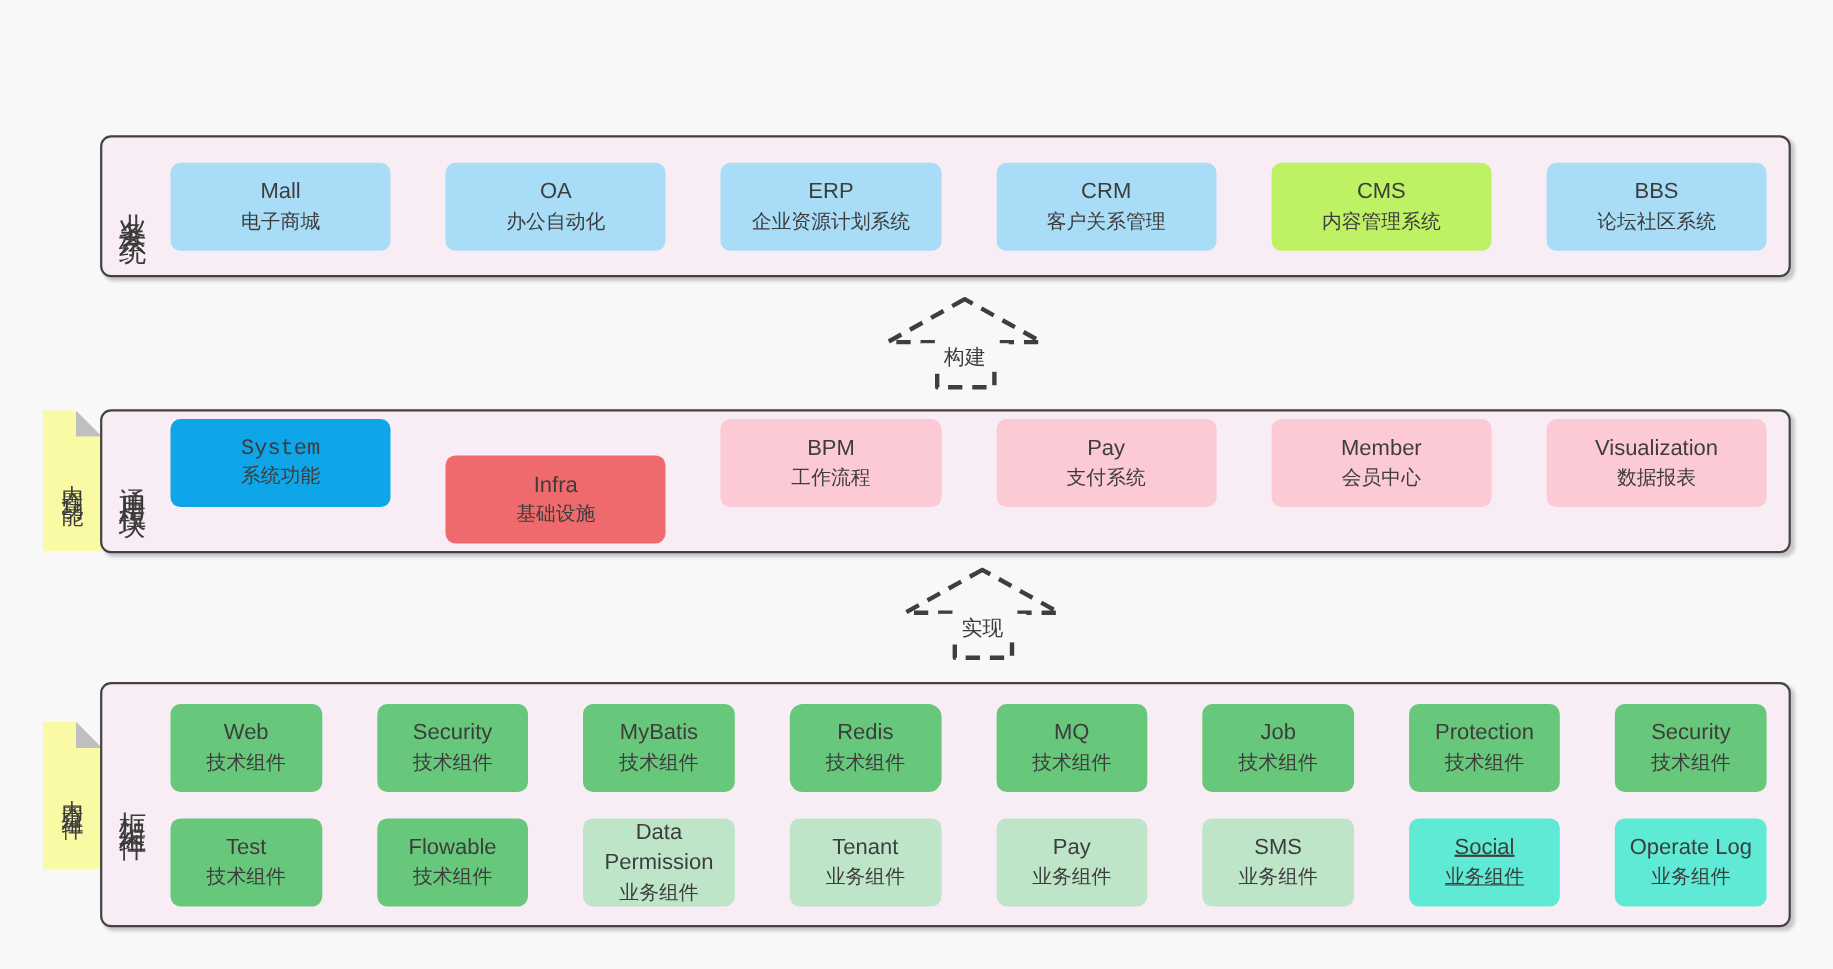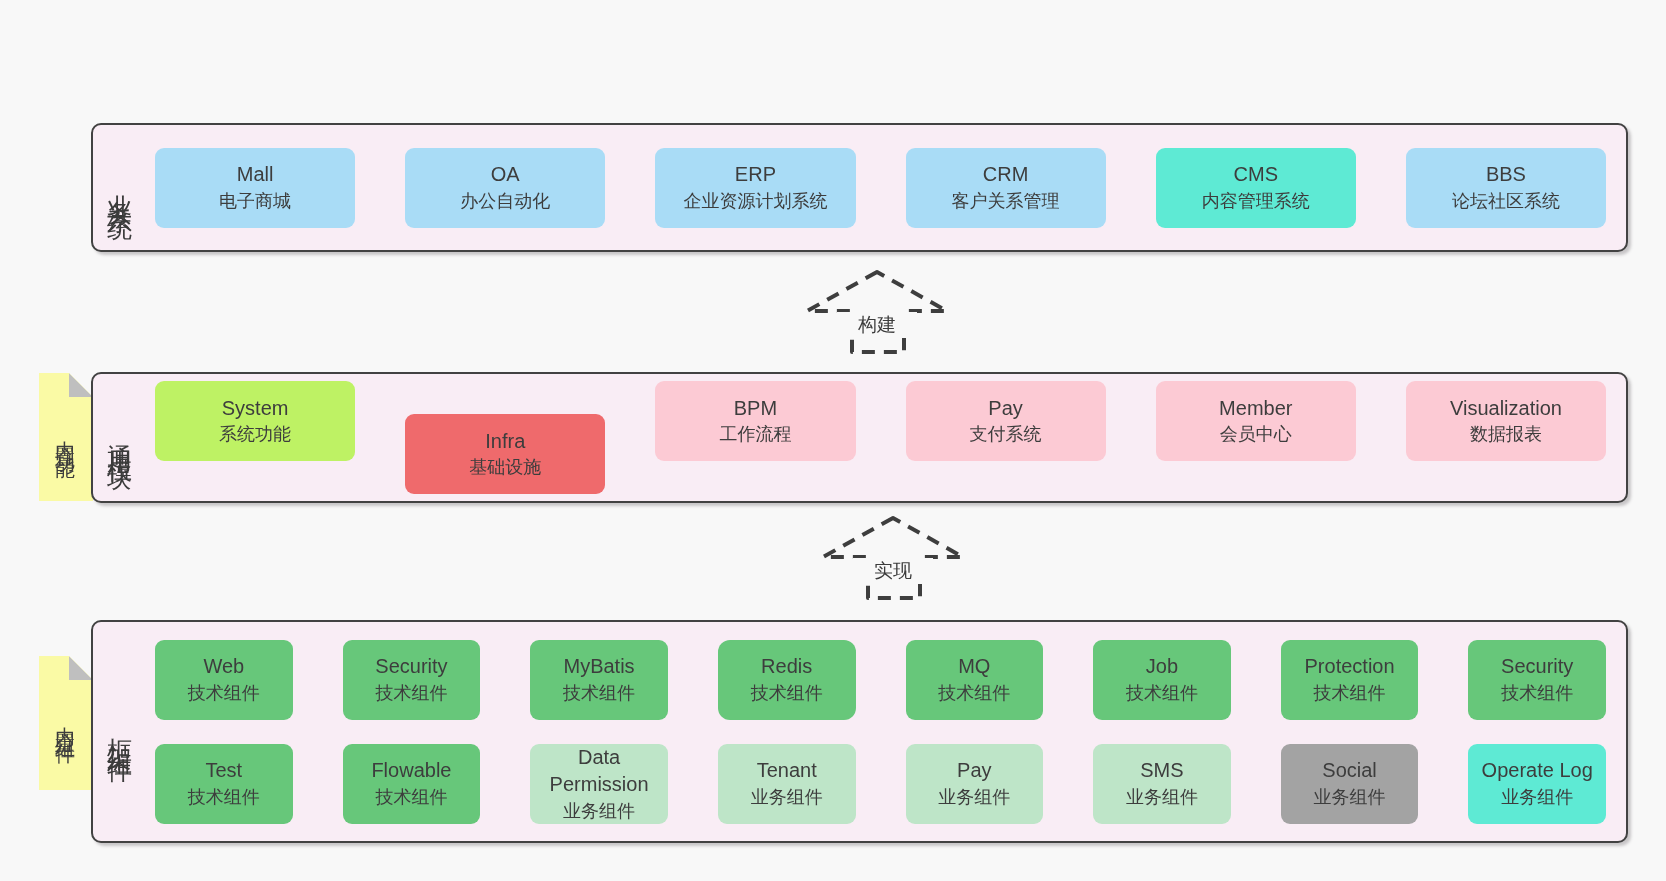--- a/index.html
+++ b/index.html
@@ -107,21 +107,21 @@
           <span class="bdesc">办公自动化</span>
         </div>
         <div class="box" style="background: rgb(169, 220, 246);">
           <span class="bname">ERP</span>
           <span class="bdesc">企业资源计划系统</span>
         </div>
         <div class="box" style="background: rgb(169, 220, 246);">
           <span class="bname">CRM</span>
           <span class="bdesc">客户关系管理</span>
         </div>
-        <div class="box" style="background: #5eead4;">
+        <div class="box" style="background: #bef264;">
           <span class="bname">CMS</span>
           <span class="bdesc">内容管理系统</span>
         </div>
         <div class="box" style="background: rgb(169, 220, 246);">
           <span class="bname">BBS</span>
           <span class="bdesc">论坛社区系统</span>
         </div>
       </div>
     </div>
   </div>
@@ -130,21 +130,21 @@
     <svg width="150" height="88" viewBox="0 0 150 88">
       <polygon points="75,4 5,43 50,43 50,84 102,84 102,43 145,43" fill="#f8f8f8" stroke="#3e3e3e" stroke-width="4" stroke-dasharray="13 9" stroke-linejoin="round"></polygon>
     </svg>
     <span class="alabel">构建</span>
   </div>
 
   <div class="layer layer-2">
     <div class="vlabel">通用模块</div>
     <div class="rows">
       <div class="row">
-        <div class="box" style="background: #bef264;">
+        <div class="box" style="background: #0ea5e9; font-family: Liberation Mono, monospace;">
           <span class="bname">System</span>
           <span class="bdesc">系统功能</span>
         </div>
         <div class="box" style="background: rgb(239, 106, 108); margin-top: 33px;">
           <span class="bname">Infra</span>
           <span class="bdesc">基础设施</span>
         </div>
         <div class="box" style="background: rgb(252, 202, 212);">
           <span class="bname">BPM</span>
           <span class="bdesc">工作流程</span>
@@ -227,21 +227,21 @@
           <span class="bdesc">业务组件</span>
         </div>
         <div class="box" style="background: rgb(190, 229, 200);">
           <span class="bname">Pay</span>
           <span class="bdesc">业务组件</span>
         </div>
         <div class="box" style="background: rgb(190, 229, 200);">
           <span class="bname">SMS</span>
           <span class="bdesc">业务组件</span>
         </div>
-        <div class="box" style="background: #a3a3a3;">
+        <div class="box" style="background: #5eead4; text-decoration: underline;">
           <span class="bname">Social</span>
           <span class="bdesc">业务组件</span>
         </div>
         <div class="box" style="background: #5eead4;">
           <span class="bname">Operate Log</span>
           <span class="bdesc">业务组件</span>
         </div>
       </div>
     </div>
   </div>

